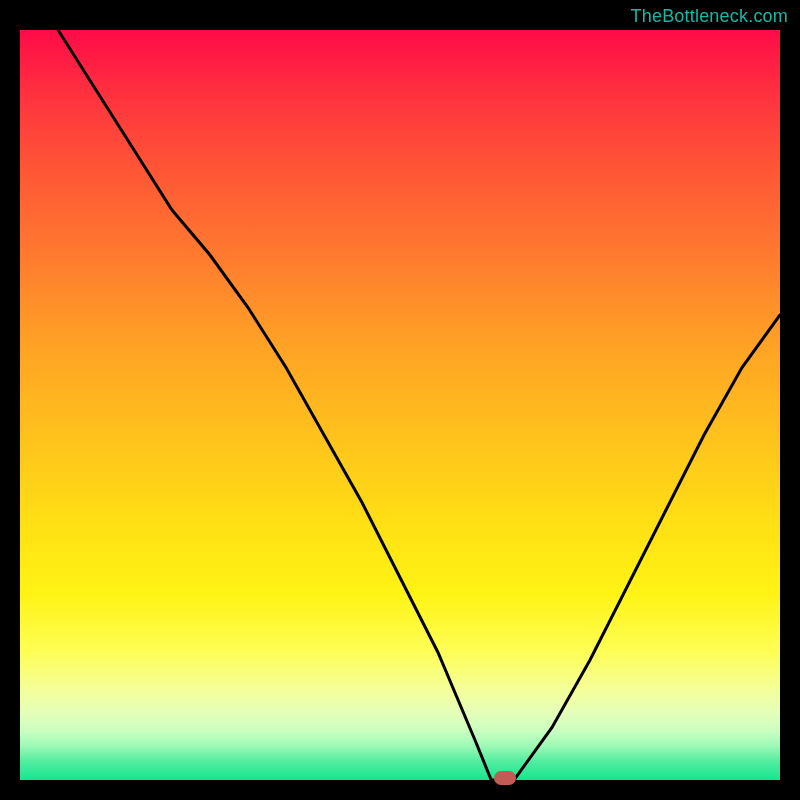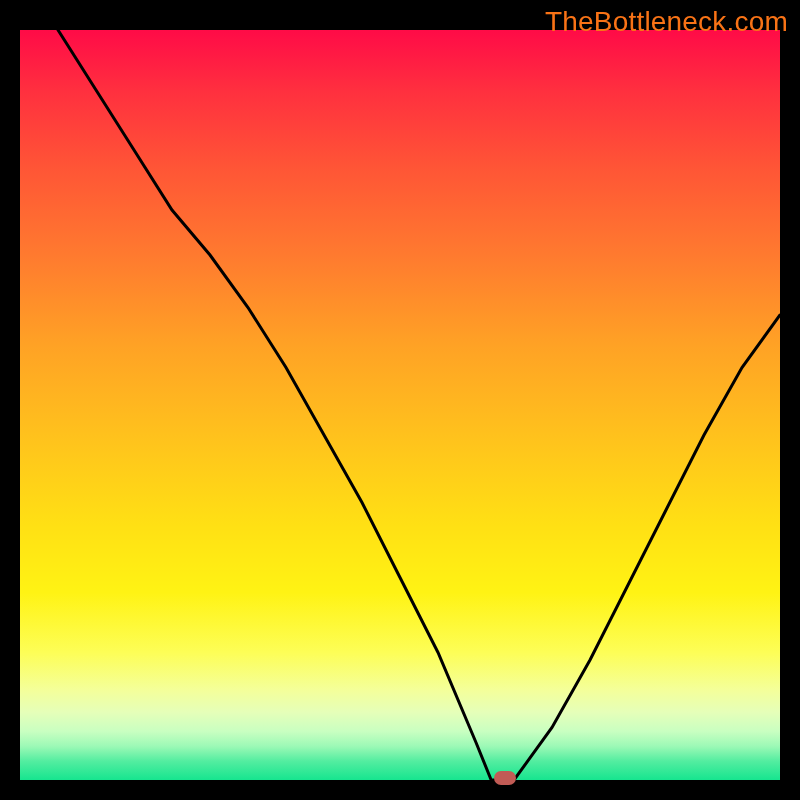--- a/index.html
+++ b/index.html
@@ -14,22 +14,22 @@
   .frame {
     position: relative;
     width: 800px;
     height: 800px;
     background: #000;
   }
   .watermark {
     position: absolute;
     top: 6px;
     right: 12px;
-    color: #f97316;
-    font-size: 28px;
+    color: #14b8a6;
+    font-size: 18px;
     font-weight: 500;
     letter-spacing: 0.2px;
     z-index: 5;
   }
   .plot-area {
     position: absolute;
     left: 20px;
     top: 30px;
     width: 760px;
     height: 750px;

